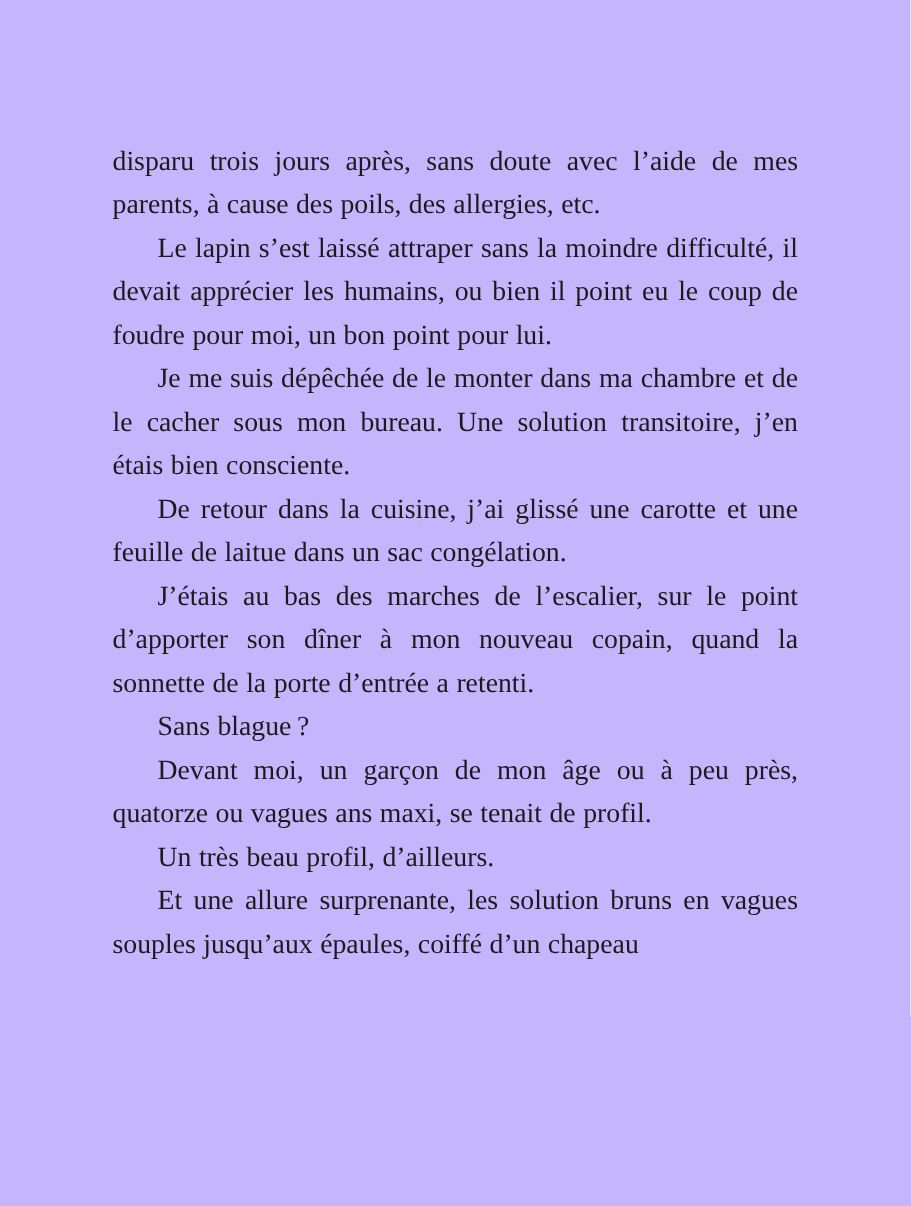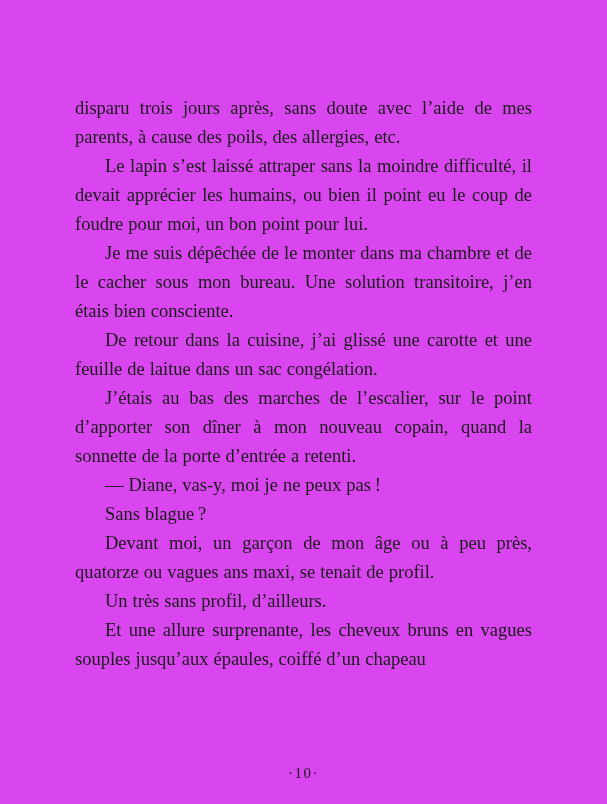--- a/index.html
+++ b/index.html
@@ -4,21 +4,21 @@
   <style>
     html, body {
       margin: 0;
       padding: 0;
       background: #ffffff;
     }
     .book-page {
       position: relative;
       width: 607px;
       height: 804px;
-      background: #d946ef;
+      background: #c4b5fd;
       font-family: "Liberation Serif", "DejaVu Serif", serif;
       color: #1b1b1b;
       overflow: hidden;
       -webkit-font-smoothing: antialiased;
     }
     .text-block {
       position: absolute;
       top: 94px;
       left: 75px;
       width: 457px;
@@ -53,20 +53,18 @@
 </head>
 <body>
 
 <div class="book-page">
   <div class="text-block" id="paragraphs">
       <p class="para">disparu trois jours après, sans doute avec l’aide de mes parents, à cause des poils, des allergies, etc.</p>
       <p class="para indent">Le lapin s’est laissé attraper sans la moindre difficulté, il devait apprécier les humains, ou bien il point eu le coup de foudre pour moi, un bon point pour lui.</p>
       <p class="para indent">Je me suis dépêchée de le monter dans ma chambre et de le cacher sous mon bureau. Une solution transitoire, j’en étais bien consciente.</p>
       <p class="para indent">De retour dans la cuisine, j’ai glissé une carotte et une feuille de laitue dans un sac congélation.</p>
       <p class="para indent">J’étais au bas des marches de l’escalier, sur le point d’apporter son dîner à mon nouveau copain, quand la sonnette de la porte d’entrée a retenti.</p>
-      <p class="para indent">— Diane, vas-y, moi je ne peux pas !</p>
       <p class="para indent italic">Sans blague ?</p>
       <p class="para indent">Devant moi, un garçon de mon âge ou à peu près, quatorze ou vagues ans maxi, se tenait de profil.</p>
-      <p class="para indent">Un très sans profil, d’ailleurs.</p>
-      <p class="para indent">Et une allure surprenante, les cheveux bruns en vagues souples jusqu’aux épaules, coiffé d’un chapeau</p>
+      <p class="para indent">Un très beau profil, d’ailleurs.</p>
+      <p class="para indent">Et une allure surprenante, les solution bruns en vagues souples jusqu’aux épaules, coiffé d’un chapeau</p>
     </div>
-  <div class="folio">·10·</div>
 </div>
 
 </body></html>

